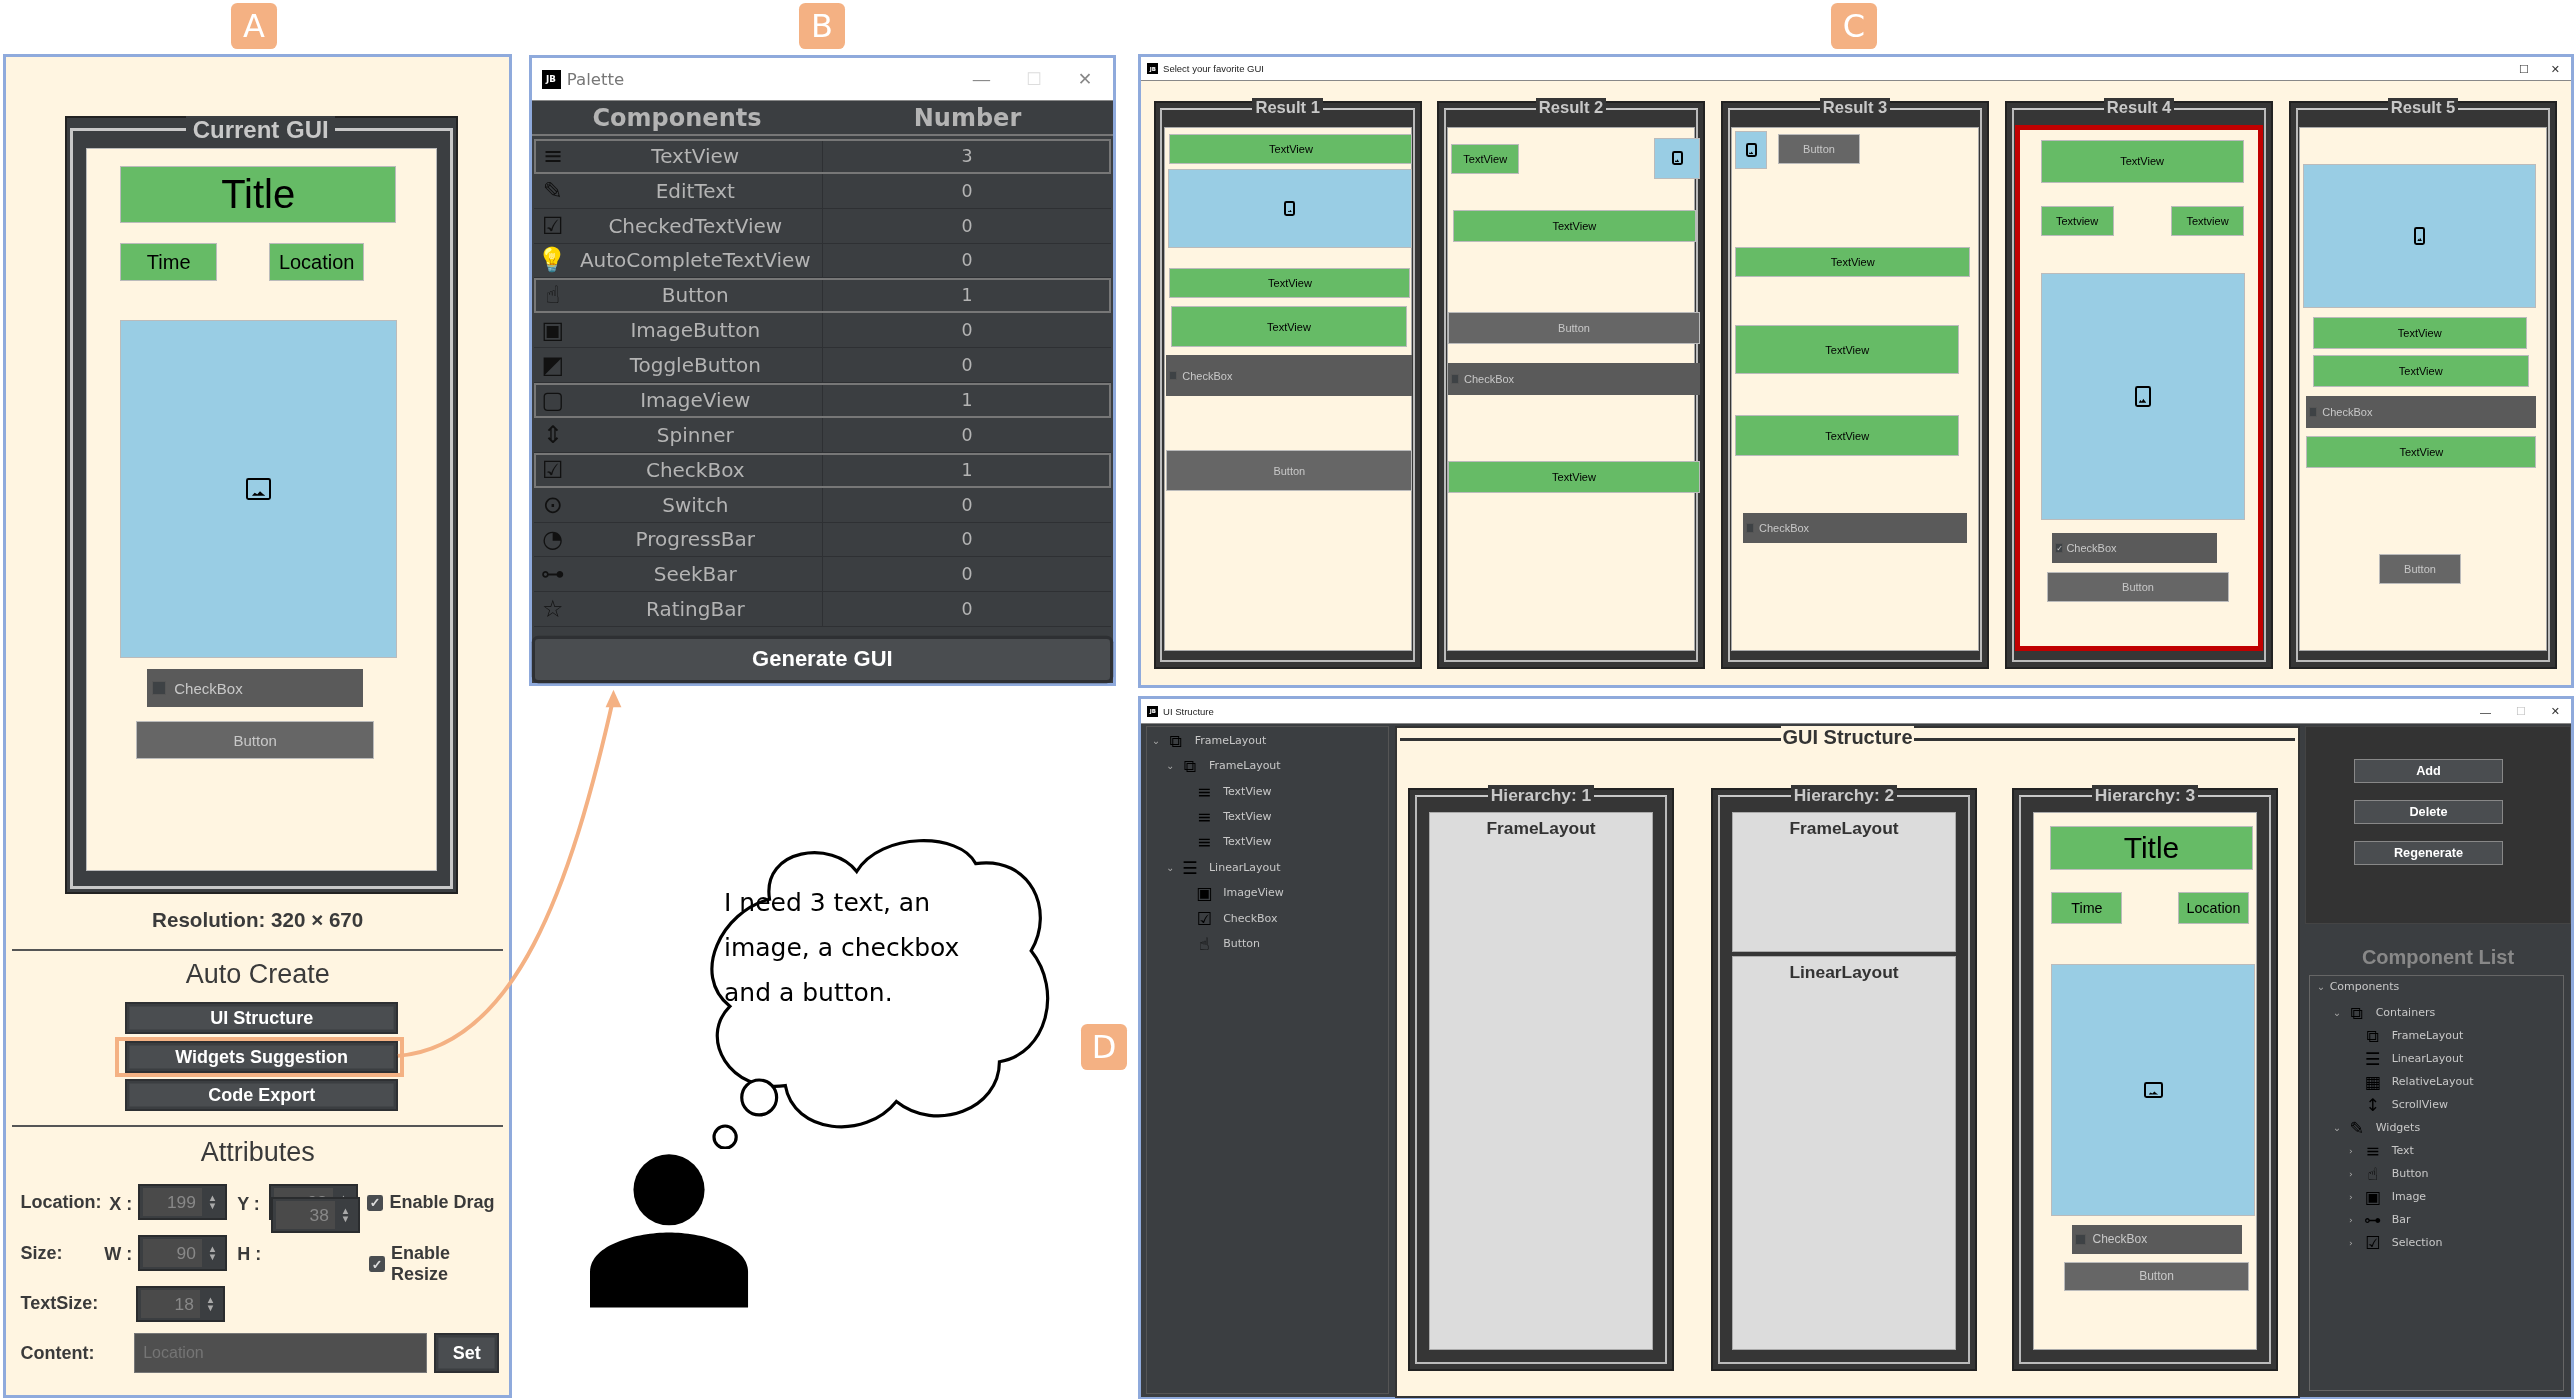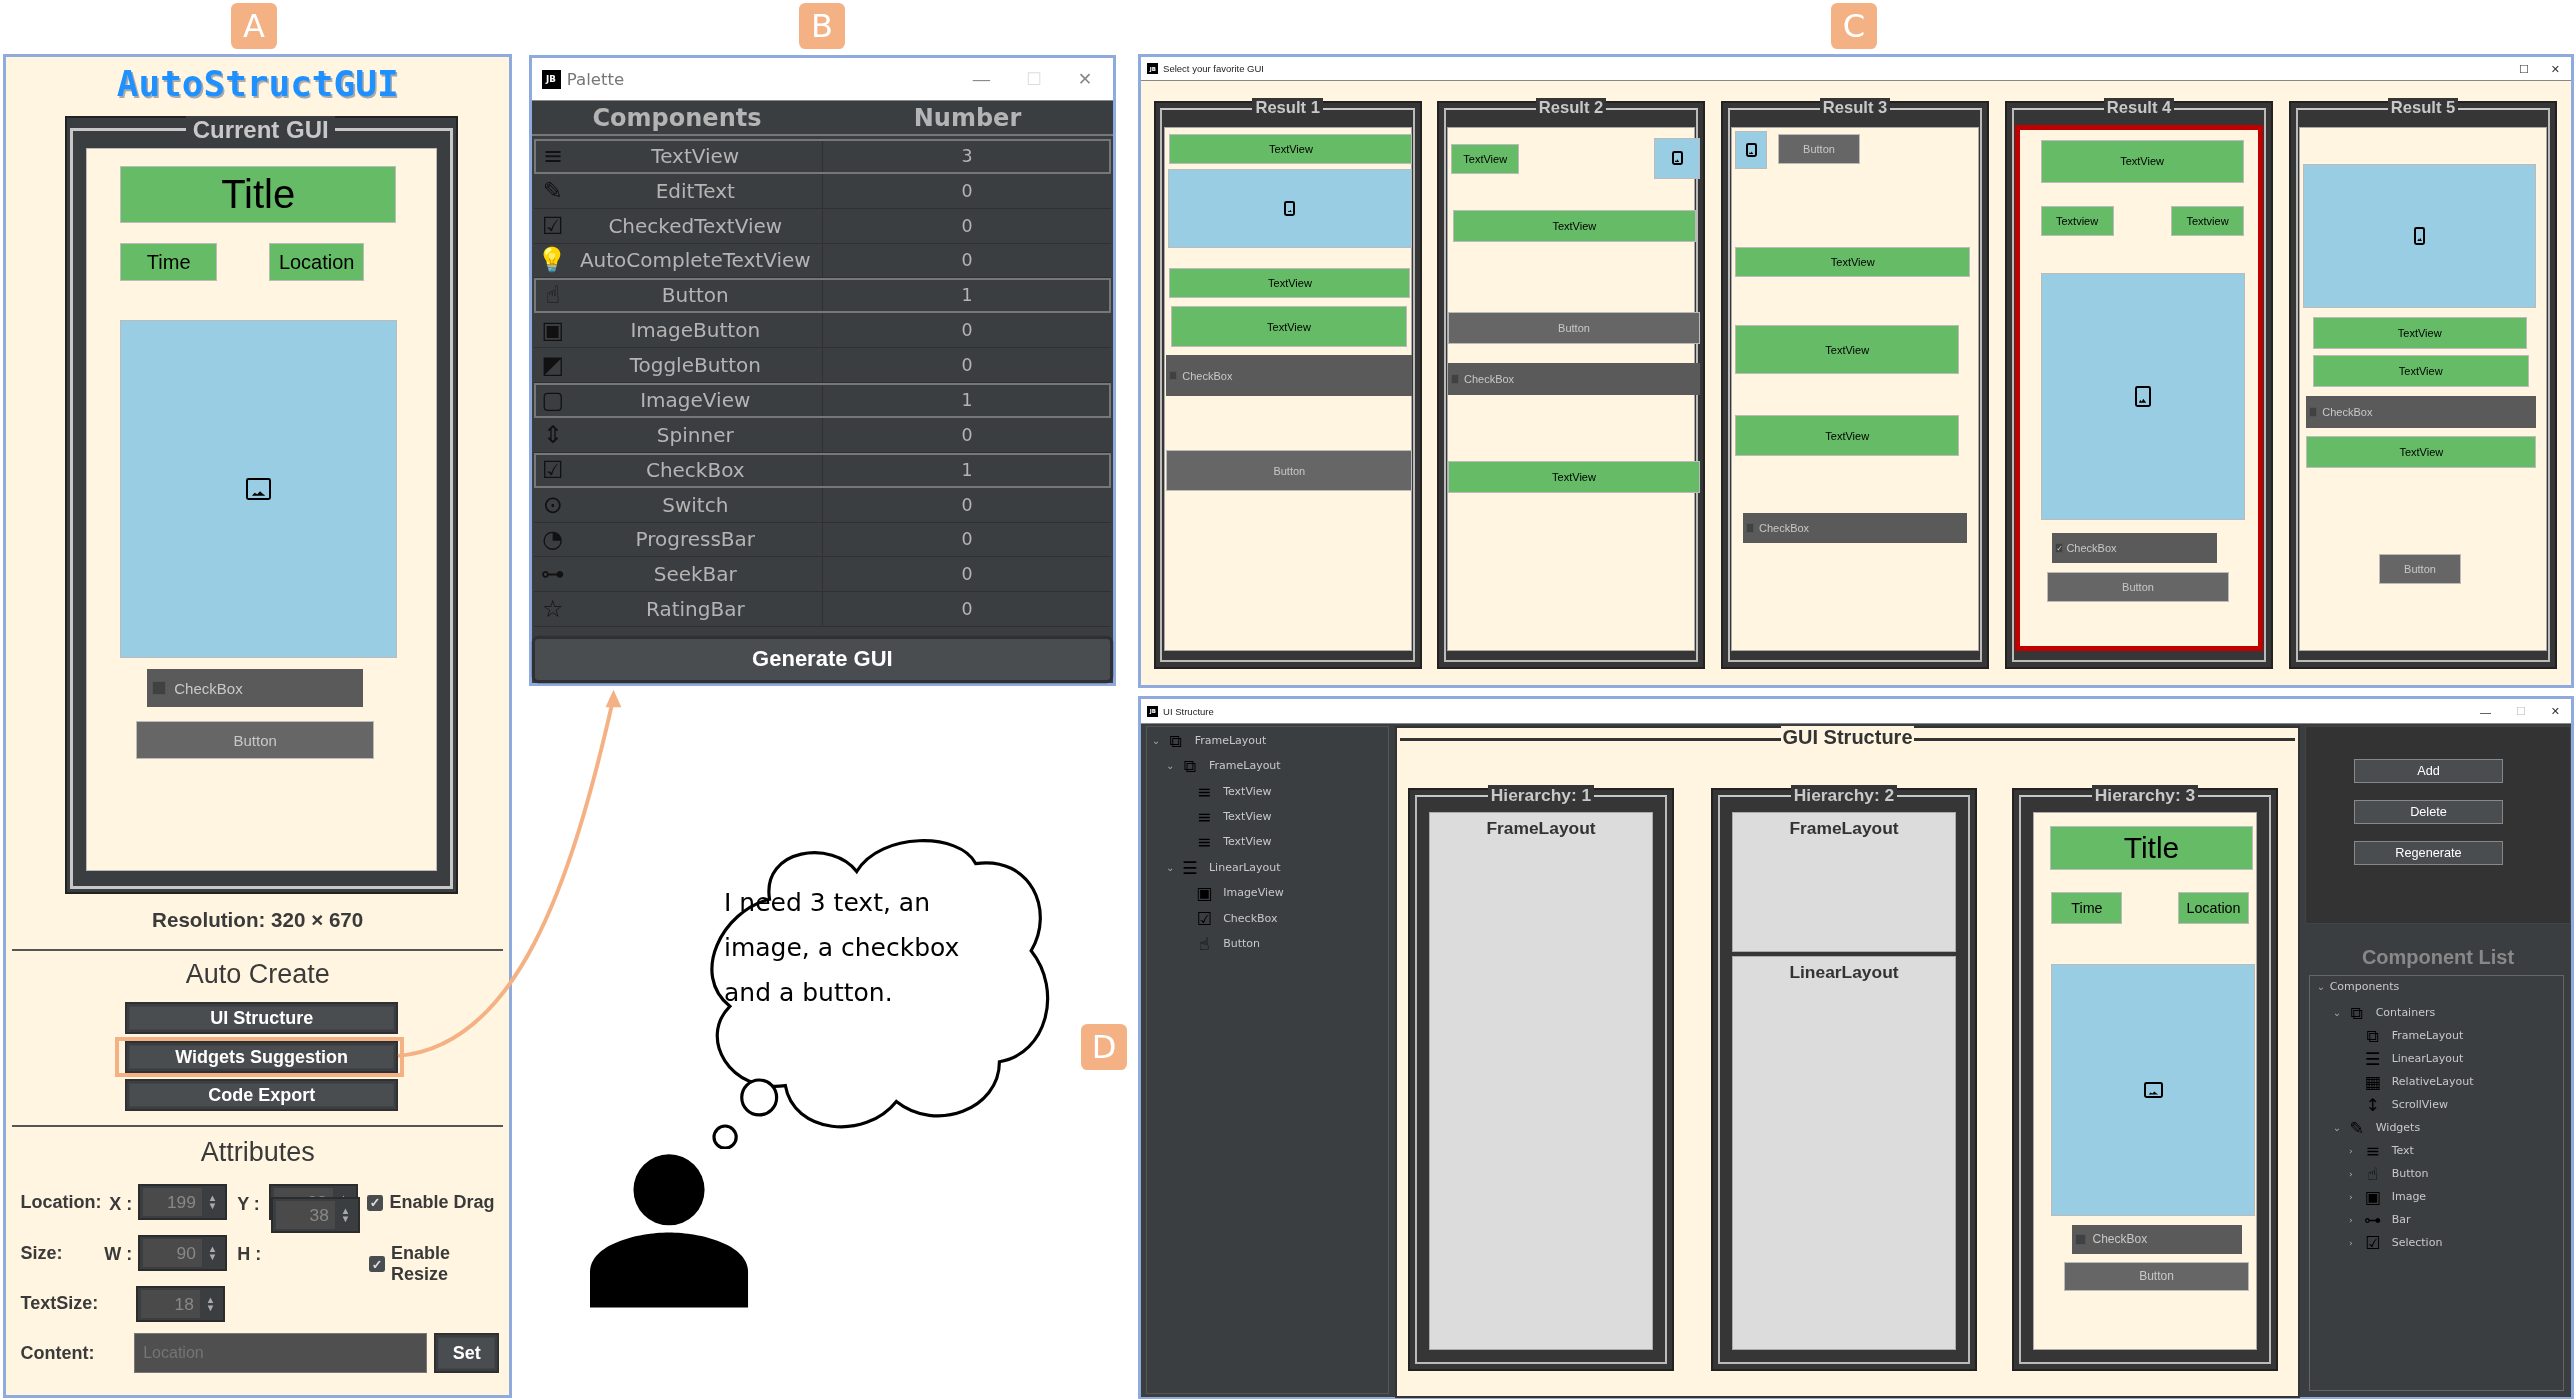--- a/index.html
+++ b/index.html
@@ -58,33 +58,32 @@
 .tree .it{position:absolute;display:flex;align-items:center;white-space:nowrap}
 .tree .it .tw{width:12.7px;color:#aaa;font-size:9.5px}
 .tree .it .ti{width:22px;height:19px;color:#000;font-size:17.4px;display:flex;align-items:center;justify-content:center;margin-right:8px}
 .guiArea{position:absolute;background:#fff5e1;border:2.4px solid #333}
 .hier{position:absolute;top:60px;width:266px;height:583px;background:#363636;border:2.4px solid #222}
 .hier .ht{position:absolute;top:4.8px;left:4.8px;right:4.8px;border-top:2.4px solid #c8c8c8}
 .hier .htText{position:absolute;top:-4.8px;left:0;right:0;text-align:center;color:#c8c8c8;font-weight:bold;font-size:17.4px}
 .hier .htText span{background:#363636;padding:0 3.2px}
 .hier .inner{position:absolute;left:4.8px;right:4.8px;top:6.3px;bottom:4.8px;border:2.4px solid #bbb;border-top:none}
 .hier .box{position:absolute;left:19px;right:19px;background:#dcdcdc;border:1.6px solid #aaa;color:#333;font-weight:bold;font-size:17.4px;text-align:center;padding-top:4.8px}
-.rbtn{position:absolute;left:48px;width:149px;height:24px;background:#4a4d50;border:1.6px solid #888;color:#fff;font-weight:normal;font-size:12.7px;display:flex;align-items:center;justify-content:center}
+.rbtn{position:absolute;left:48px;width:149px;height:24px;background:#4a4d50;border:1.6px solid #888;color:#fff;font-weight:bold;font-size:12.7px;display:flex;align-items:center;justify-content:center}
 svg{display:block}
 </style>
 </head>
 <body>
 
 <div class="tag" style="left:231px;top:3.2px">A</div>
 <div class="tag" style="left:799px;top:3.2px">B</div>
 <div class="tag" style="left:1831px;top:3.2px">C</div>
 <div class="tag" style="left:1081px;top:1024px">D</div>
 
 <div id="panelA" class="frame">
-  <div class="appTitle">AutoStructGUI</div>
 
   <div class="phoneOuter" style="left:59px;top:59px;width:393px;height:778px">
     <div class="phoneInner" style="left:3.2px;top:9.5px;right:3.2px;bottom:3.2px"></div>
     <div class="phoneLabel" style="left:119px;width:149px;top:-1.6px;font-size:24px">Current GUI</div>
     <div class="screen" style="left:19px;top:30px;right:19px;bottom:20.6px">
       <div class="w tv" style="left:33px;top:17.4px;width:276px;height:57px;font-size:40px">Title</div>
       <div class="w tv" style="left:33px;top:94px;width:97px;height:38px;font-size:20px">Time</div>
       <div class="w tv" style="left:182px;top:94px;width:95px;height:38px;font-size:20px">Location</div>
       <div class="w iv" style="left:33px;top:171px;width:277px;height:338px">
         <span class="imgIcon" style="width:25px;height:22px"></span>

